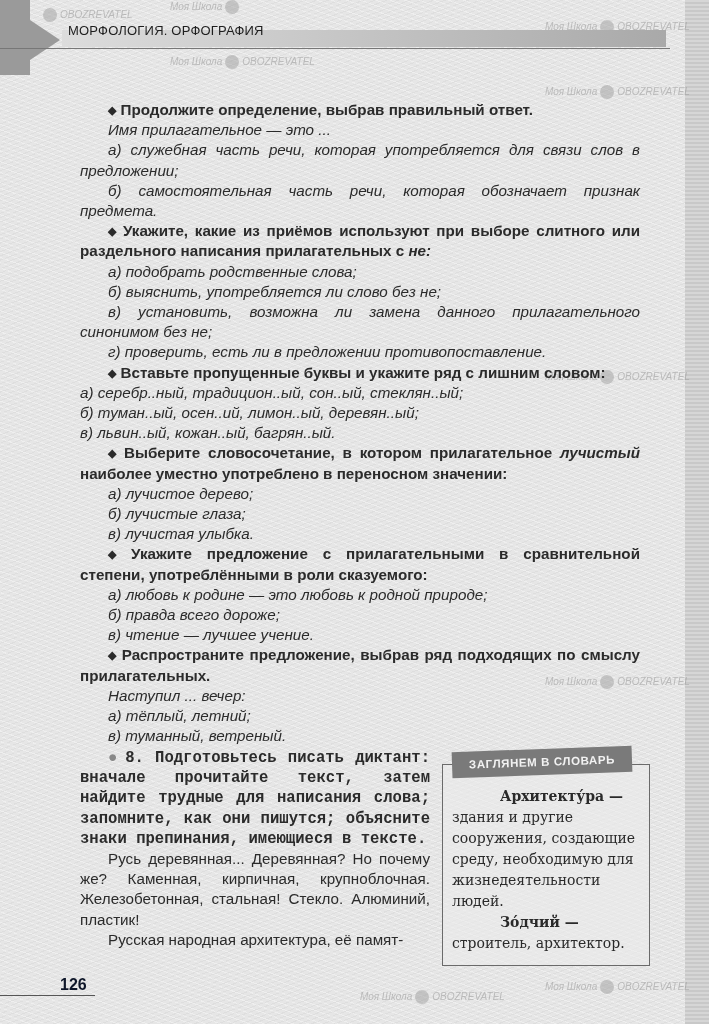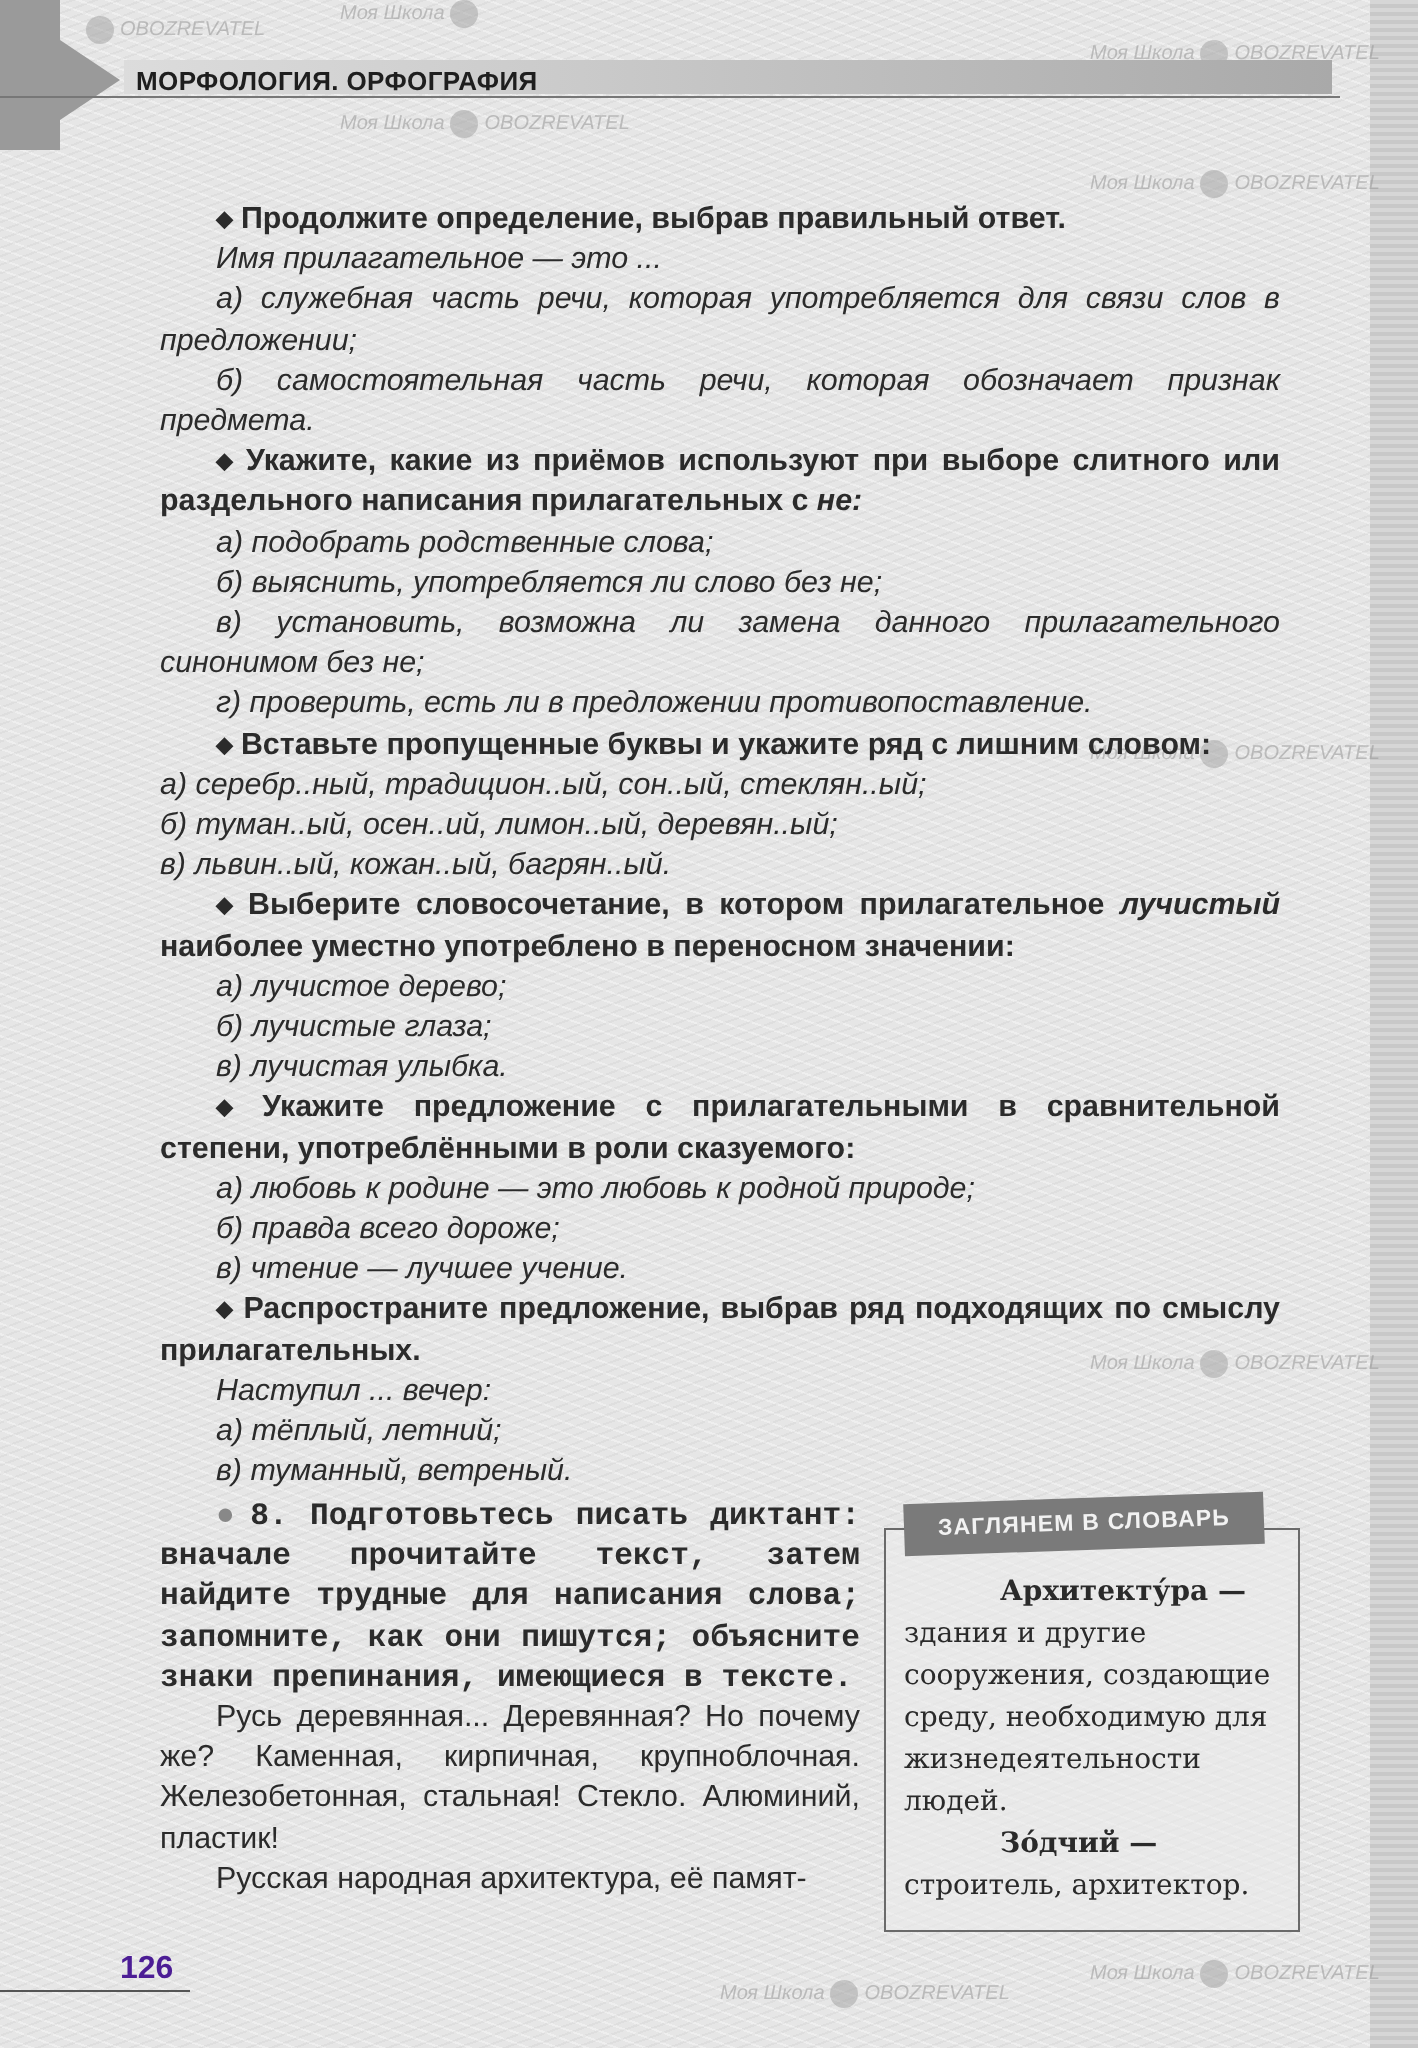--- a/index.html
+++ b/index.html
@@ -27,21 +27,21 @@
     .left-arrow {
       position:absolute; left:30px; top:20px; width:0; height:0;
       border-top:20px solid transparent; border-bottom:20px solid transparent;
       border-left:30px solid #9a9a9a;
     }
     .header-bar {
       position:absolute; left:62px; top:30px; width:604px; height:17px;
       background:linear-gradient(90deg,#dcdcdc 0%,#c9c9c9 40%,#a9a9a9 100%);
     }
     .header-title {
-      position:absolute; left:68px; top:32px; font-weight:bold; font-size:13px;
+      position:absolute; left:68px; top:22px; font-weight:normal; font-size:13px;
       letter-spacing:0.2px; color:#1e1e1e; line-height:17px;
     }
     .header-rule {
       position:absolute; left:0; top:48px; width:670px; height:1px; background:#777;
     }
     .watermark {
       position:absolute; font-size:10px; color:rgba(150,150,150,0.55);
       font-style:italic; white-space:nowrap; pointer-events:none;
     }
     .watermark .circ {
@@ -75,21 +75,21 @@
       position:absolute; left:452px; top:749px; width:180px; height:26px;
       background:#7a7a7a; color:#f2f2f2; font-size:11.5px; font-weight:bold;
       line-height:26px; text-align:center; transform:rotate(-2deg); letter-spacing:0.6px;
     }
     .dict-body {
       position:absolute; left:452px; top:786px; width:190px;
       font-family:"DejaVu Serif", serif; font-size:14px; line-height:21px; color:#2a2a2a;
     }
     .dict-body b { font-weight:bold;margin-left:48px; }
     .page-number {
-      position:absolute; left:60px; top:976px; font-weight:bold; font-size:16px; color:#4c1d95;
+      position:absolute; left:60px; top:976px; font-weight:bold; font-size:16px; color:#0f172a;
     }
     .page-rule {
       position:absolute; left:0; top:995px; width:95px; height:1px; background:#555;
     }
   </style>
 </head>
 <body>
 
 <div class="page-bg"></div>
 <div class="right-edge"></div>

